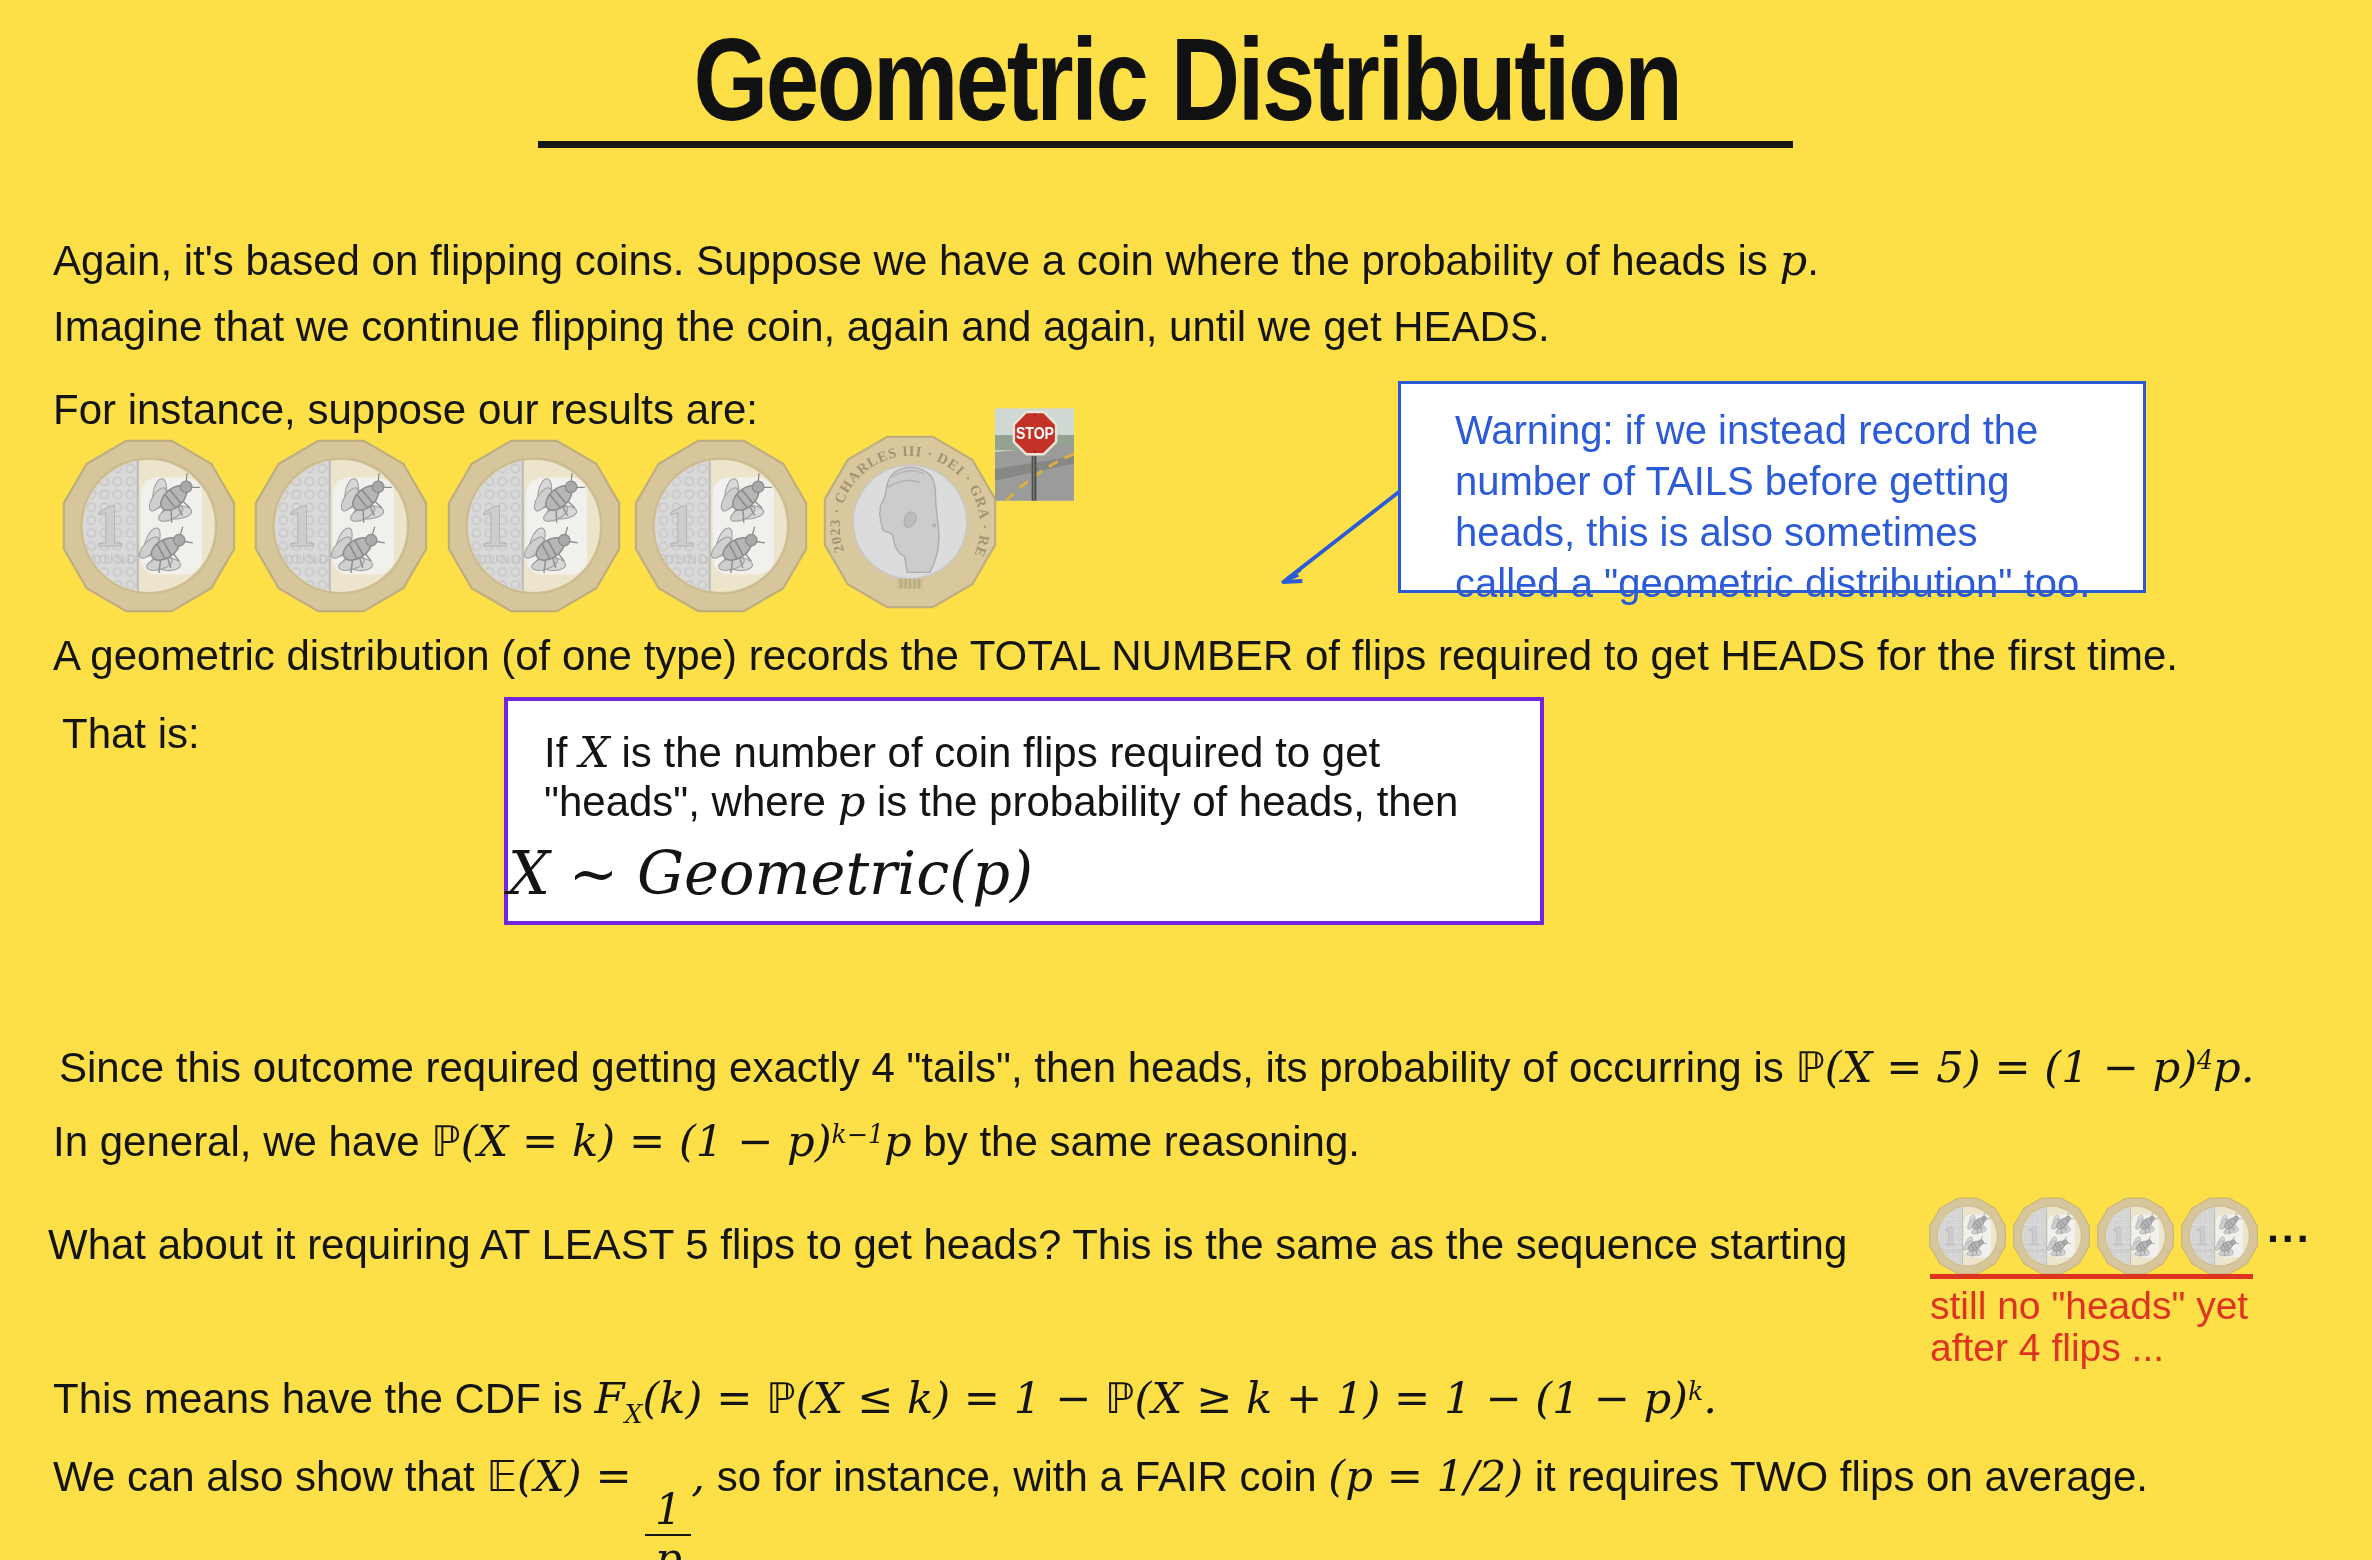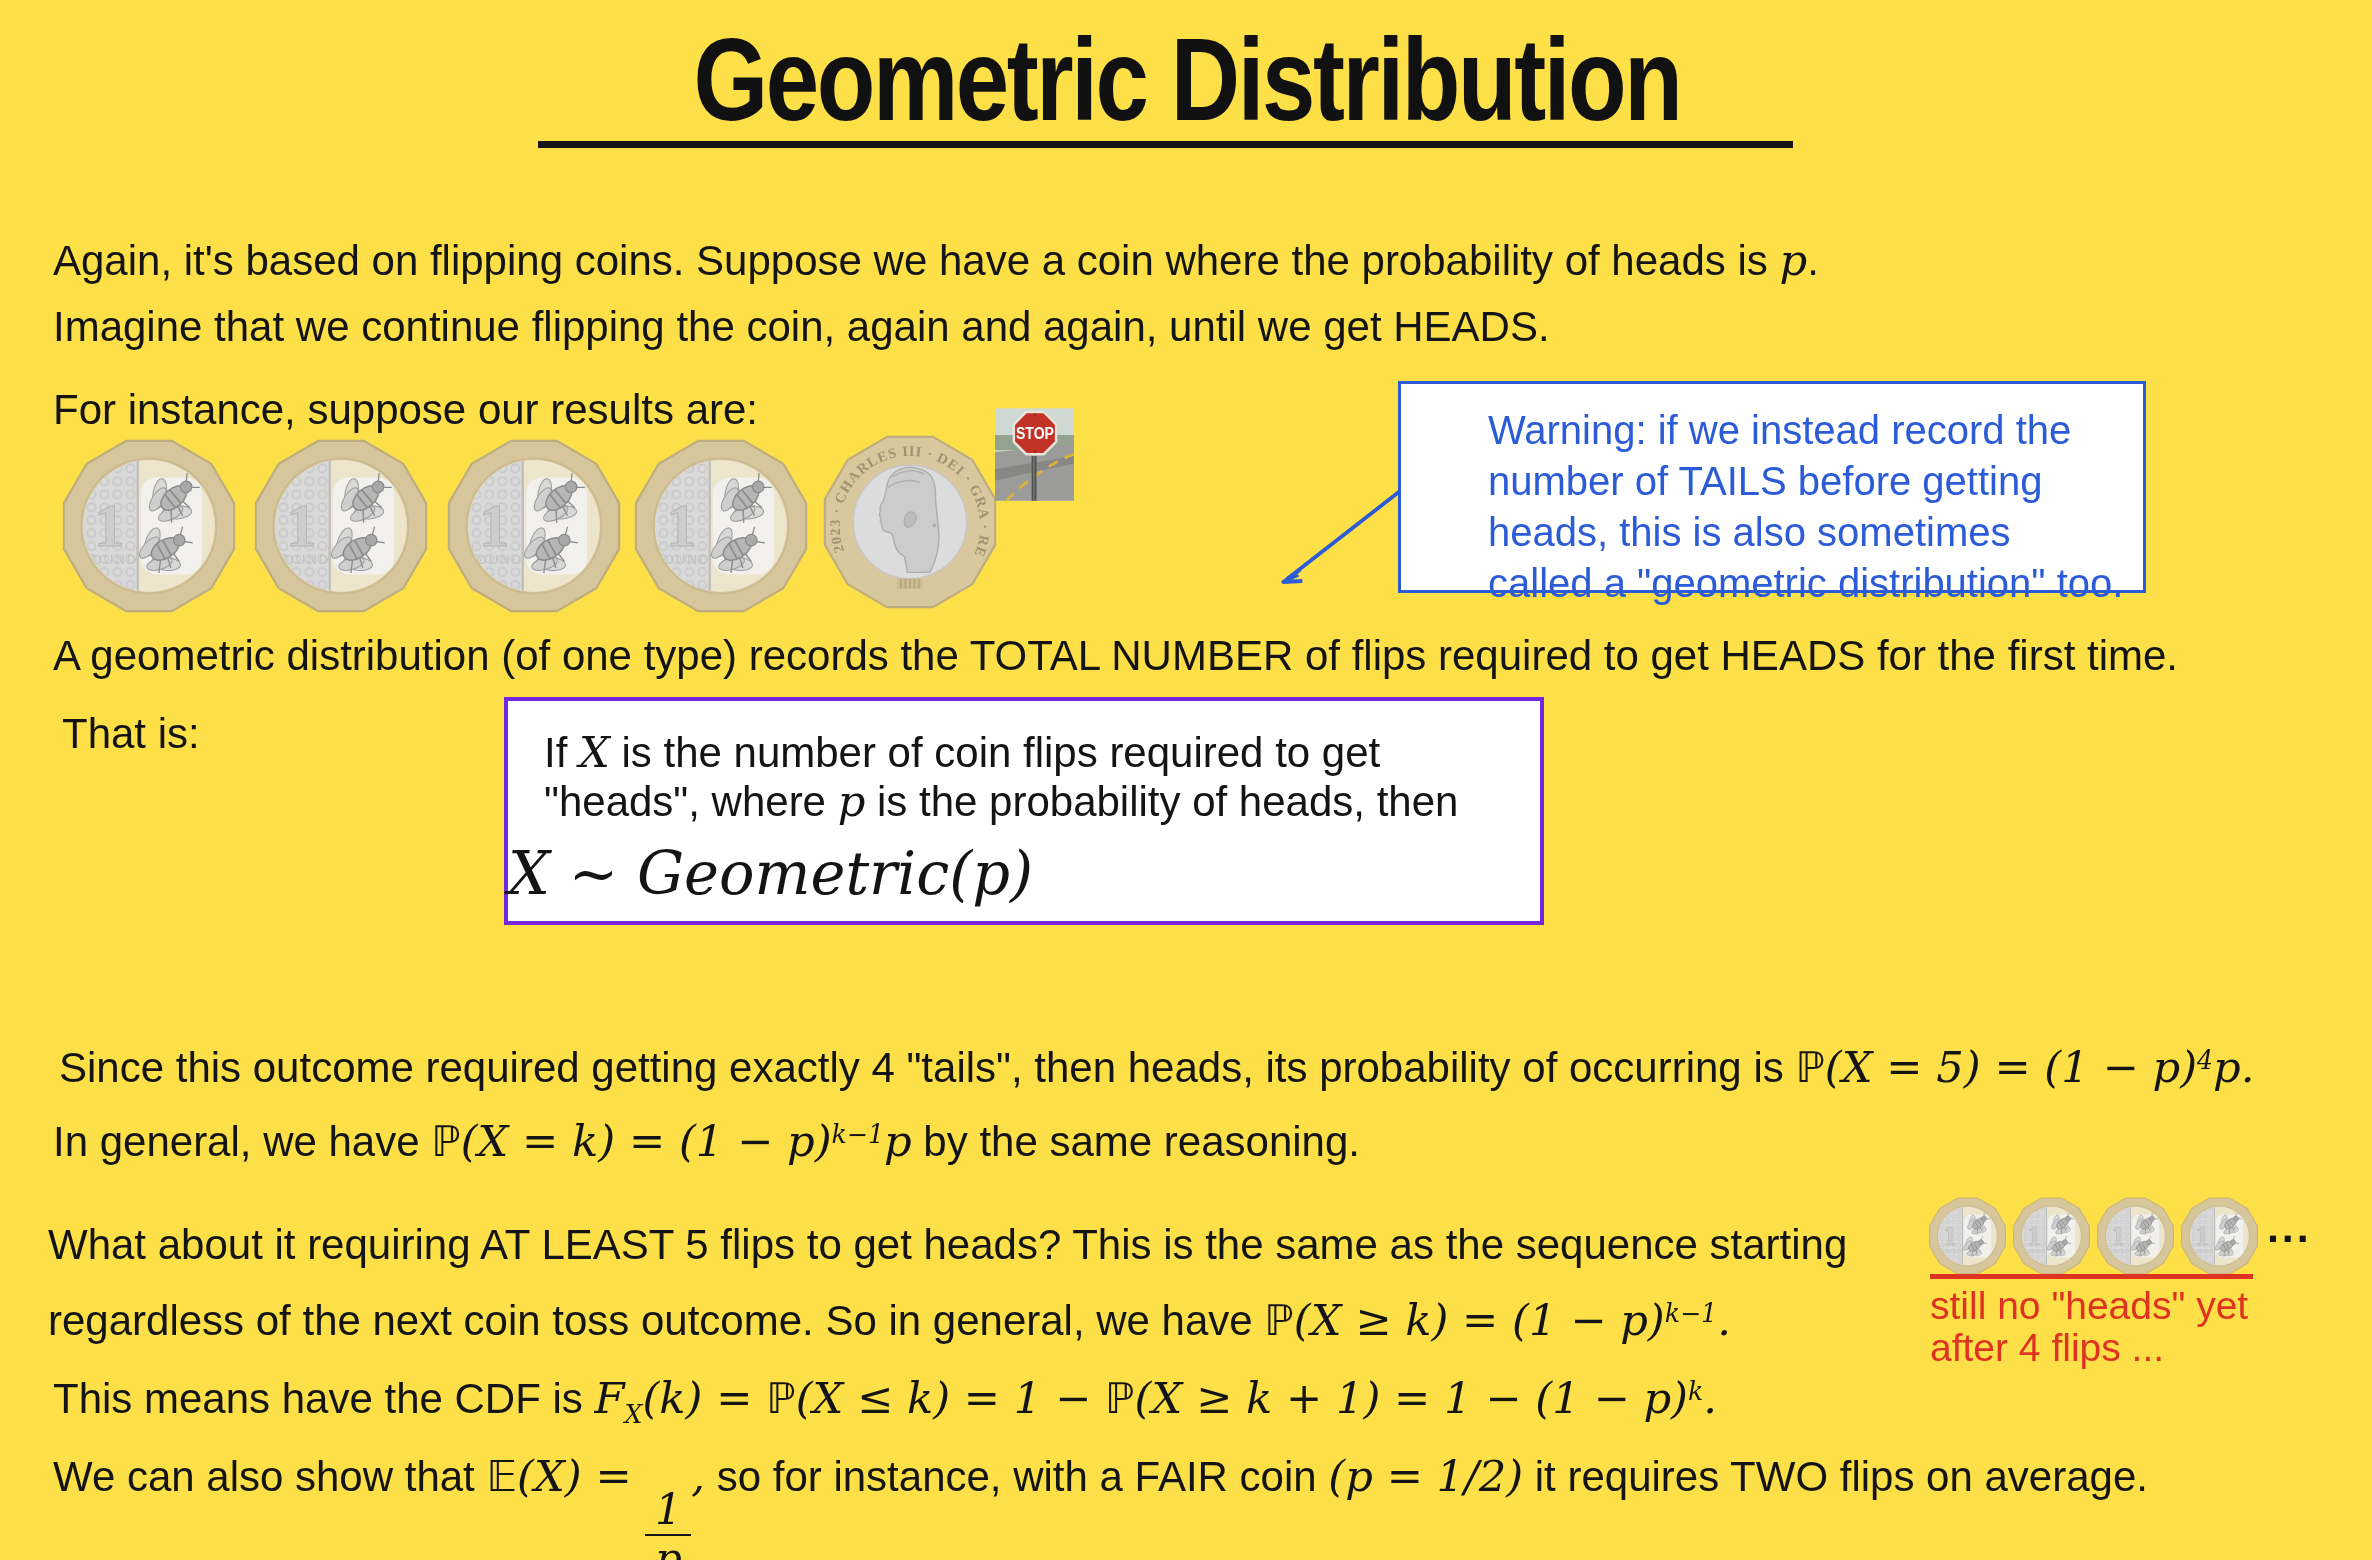--- a/index.html
+++ b/index.html
@@ -19,21 +19,21 @@
   .line .bb,.mline .bb{font-family:"DejaVu Sans",sans-serif;font-style:normal;font-size:100%;}
   .line .sup{font-family:"DejaVu Serif",serif;font-style:italic;font-size:60%;vertical-align:13.4px;}
   .line .sub{font-family:"DejaVu Serif",serif;font-style:italic;font-size:60%;vertical-align:-9.6px;}
   .frac{display:inline-flex;flex-direction:column;align-items:center;vertical-align:-32.5px;
         font-family:"DejaVu Serif",serif;font-style:italic;line-height:1.02;font-size:100%;}
   .frac .num{display:block;border-bottom:2.9px solid #161616;padding:0 9.6px 2.9px;}
   .frac .den{display:block;padding-top:1.9px;}
 
   
   .warning-box{position:absolute;left:1398px;top:381px;width:748px;height:212px;
-               border:3.8px solid #2b5bd7;box-sizing:border-box;background:#fff;padding-left:33px;}
+               border:3.8px solid #2b5bd7;box-sizing:border-box;background:#fff;}
   .warning-box .wline{margin:0 0 0 54px;font-size:40px;line-height:51px;color:#2b5bd7;white-space:nowrap;}
   .warning-box .wline:first-child{margin-top:21px;}
   .arrow-svg{position:absolute;left:1260px;top:474px;width:163px;height:129px;}
 
   
   .def-box{position:absolute;left:504px;top:697px;width:1040px;height:228px;
            border:4.8px solid #7426df;box-sizing:border-box;background:#fff;}
   .def-box .mline{margin:0 0 0 36px;font-size:42px;line-height:48px;color:#141414;white-space:nowrap;}
   .def-box .mline:first-child{margin-top:27px;}
   .def-formula{margin-top:13.4px;text-align:left;font-size:59px;
@@ -173,21 +173,20 @@
 
   <div class="def-box">
     <div class="mline"><span class="txt">If </span><span class="m">X</span><span class="txt"> is the number of coin flips required to get</span></div>
     <div class="mline"><span class="txt">"heads", where </span><span class="m">p</span><span class="txt"> is the probability of heads, then</span></div>
     <div class="def-formula">X ∼ Geometric(p)</div>
   </div>
 
   <div class="line" style="top:1042px;left:59px"><span class="txt">Since this outcome required getting exactly 4 "tails", then heads, its probability of occurring is  </span><span class="bb">ℙ</span><span class="m">(X = 5) = (1 − p)</span><span class="sup">4</span><span class="m">p.</span></div>
   <div class="line" style="top:1116px"><span class="txt">In general, we have  </span><span class="bb">ℙ</span><span class="m">(X = k) = (1 − p)</span><span class="sup">k−1</span><span class="m">p</span><span class="txt">  by the same reasoning.</span></div>
   <div class="line" style="top:1220px;left:48px"><span class="txt">What about it requiring AT LEAST 5 flips to get heads? This is the same as the sequence starting</span></div>
-  <div class="line" style="top:1295px;left:48px"><span class="txt">regardless of the next coin toss outcome. So in general, we have  </span><span class="bb">ℙ</span><span class="m">(X ≥ k) = (1 − p)</span><span class="sup">k−1</span><span class="m">.</span></div>
   <div class="line" style="top:1373px;left:53px"><span class="txt">This means have the CDF is  </span><span class="m">F</span><span class="sub">X</span><span class="m">(k) = </span><span class="bb">ℙ</span><span class="m">(X ≤ k) = 1 − </span><span class="bb">ℙ</span><span class="m">(X ≥ k + 1) = 1 − (1 − p)</span><span class="sup">k</span><span class="m">.</span></div>
   <div class="line" style="top:1451px;left:53px"><span class="txt">We can also show that  </span><span class="bb">𝔼</span><span class="m">(X) = </span><span class="frac">
         <span class="num">1</span>
         <span class="den">p</span>
       </span><span class="m">,</span><span class="txt">  so for instance, with a FAIR coin </span><span class="m">(p = 1/2)</span><span class="txt"> it requires TWO flips on average.</span></div>
 
   <svg class="coin coin-small" style="left:1927px;top:1196px" viewBox="0 0 85 84" width="81" height="80">
       <use href="#coin-tails"></use>
     </svg>
   <svg class="coin coin-small" style="left:2011px;top:1196px" viewBox="0 0 85 84" width="81" height="80">

